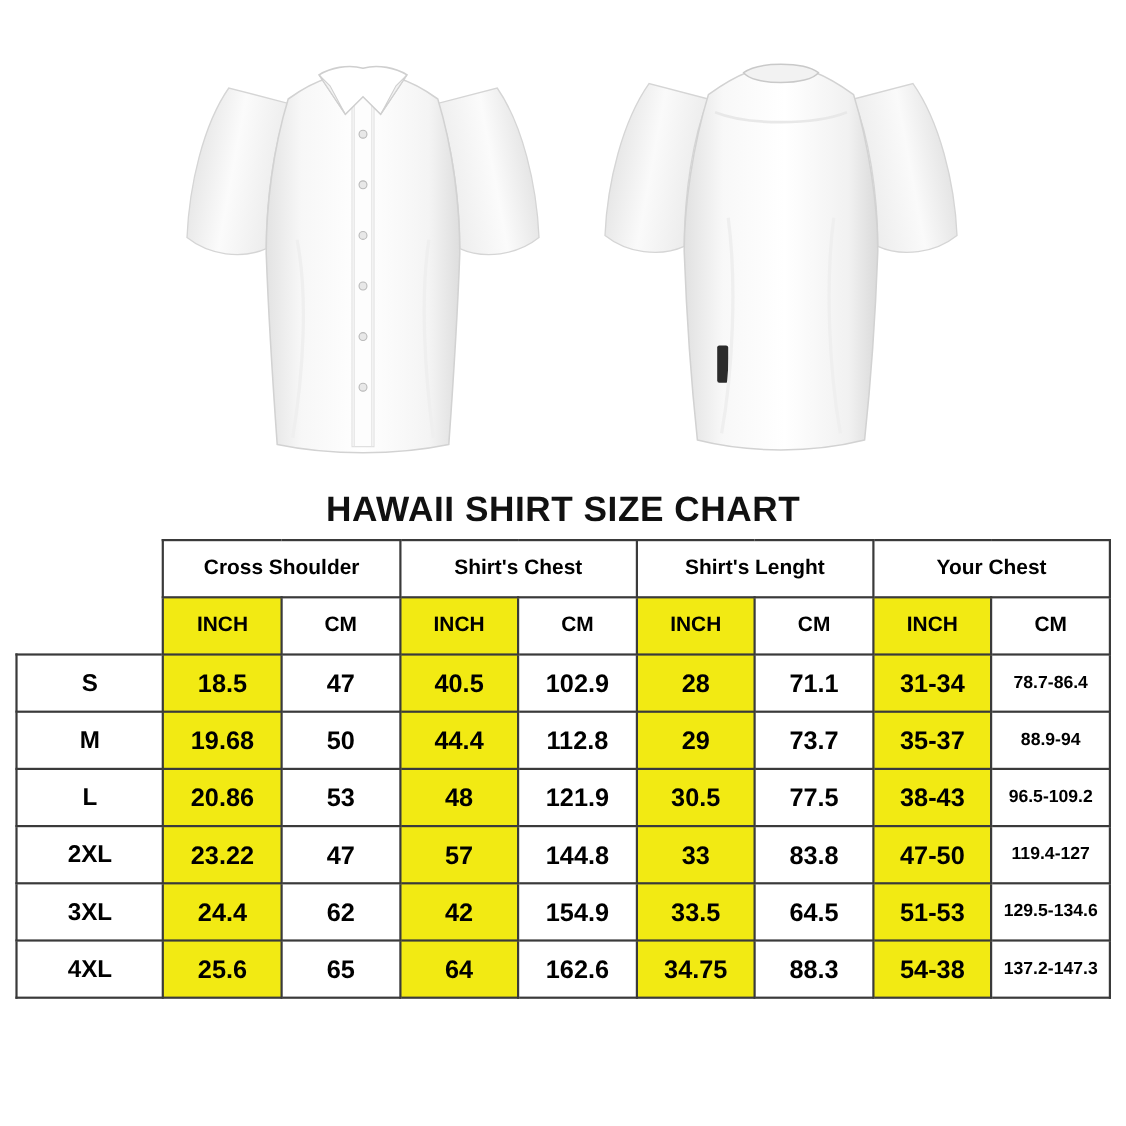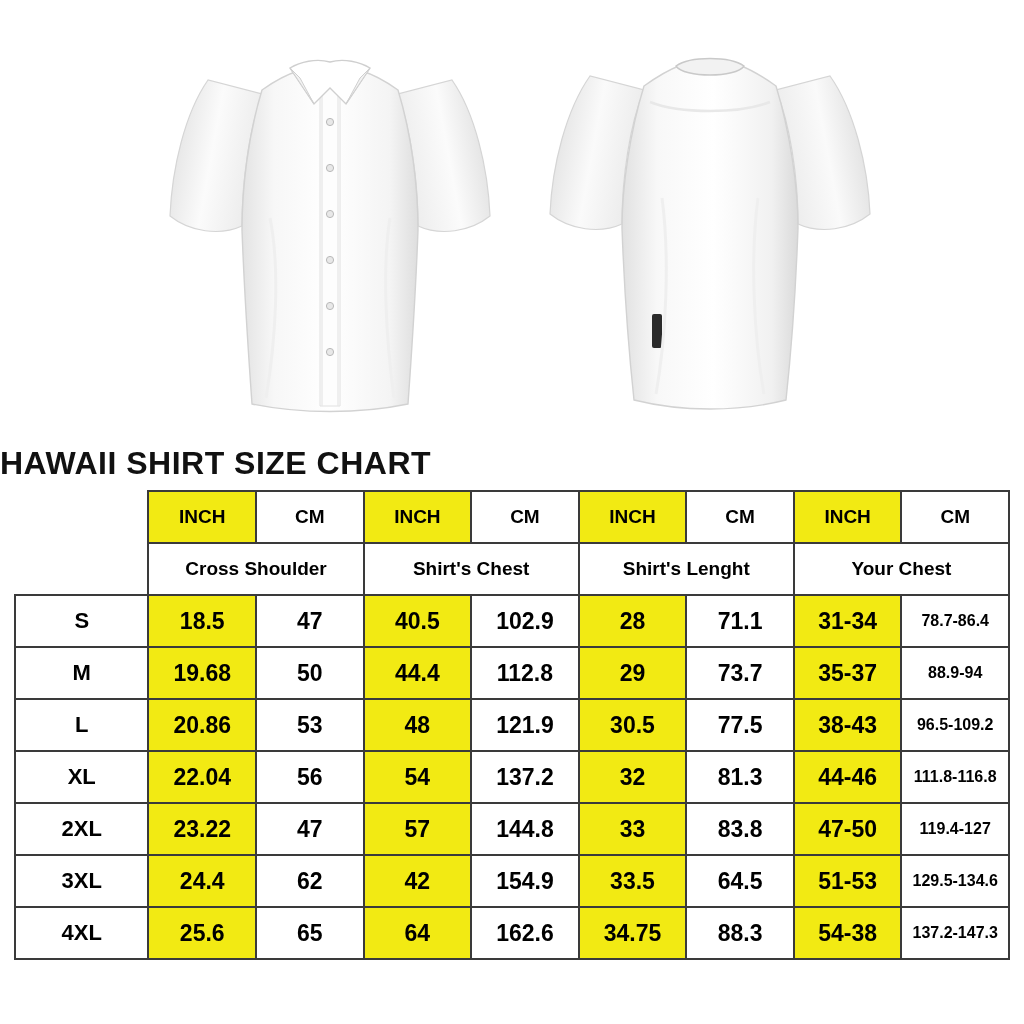--- a/index.html
+++ b/index.html
@@ -30,20 +30,21 @@
   }
   .shirt {
     position: absolute;
     top: 18px;
   }
   .shirt-front { left: 150px; }
   .shirt-back  { left: 530px; }
 
   
   .chart-title {
+    text-align: center;
     font-size: 32px;
     font-weight: bold;
     letter-spacing: 0.5px;
     color: #111111;
     margin: 0;
     padding: 0 0 8px 0;
     font-family: "Liberation Sans", sans-serif;
   }
 
   
@@ -206,37 +207,37 @@
           <col class="col-unit">
         <col class="col-unit">
           <col class="col-unit">
         <col class="col-unit">
           <col class="col-unit">
         <col class="col-unit">
           <col class="col-unit-sm">
       </colgroup>
       <thead>
         <tr>
+          <th class="blank"></th>
+          <th class="group-head" colspan="2">Cross Shoulder</th>
+          <th class="group-head" colspan="2">Shirt's Chest</th>
+          <th class="group-head" colspan="2">Shirt's Lenght</th>
+          <th class="group-head" colspan="2">Your Chest</th>
+        </tr>
+        <tr>
           <td class="blank"></td>
           <td class="unit-head hl">INCH</td>
           <td class="unit-head">CM</td>
           <td class="unit-head hl">INCH</td>
           <td class="unit-head">CM</td>
           <td class="unit-head hl">INCH</td>
           <td class="unit-head">CM</td>
           <td class="unit-head hl">INCH</td>
           <td class="unit-head">CM</td>
         </tr>
-        <tr>
-          <th class="blank"></th>
-          <th class="group-head" colspan="2">Cross Shoulder</th>
-          <th class="group-head" colspan="2">Shirt's Chest</th>
-          <th class="group-head" colspan="2">Shirt's Lenght</th>
-          <th class="group-head" colspan="2">Your Chest</th>
-        </tr>
       </thead>
       <tbody>
         <tr>
           <td class="size-label">S</td>
           <td class="val hl">18.5</td>
           <td class="val">47</td>
           <td class="val hl">40.5</td>
           <td class="val">102.9</td>
           <td class="val hl">28</td>
           <td class="val">71.1</td>
@@ -259,31 +260,20 @@
           <td class="val hl">20.86</td>
           <td class="val">53</td>
           <td class="val hl">48</td>
           <td class="val">121.9</td>
           <td class="val hl">30.5</td>
           <td class="val">77.5</td>
           <td class="val hl">38-43</td>
           <td class="val-sm">96.5-109.2</td>
         </tr>
         <tr>
-          <td class="size-label">XL</td>
-          <td class="val hl">22.04</td>
-          <td class="val">56</td>
-          <td class="val hl">54</td>
-          <td class="val">137.2</td>
-          <td class="val hl">32</td>
-          <td class="val">81.3</td>
-          <td class="val hl">44-46</td>
-          <td class="val-sm">111.8-116.8</td>
-        </tr>
-        <tr>
           <td class="size-label">2XL</td>
           <td class="val hl">23.22</td>
           <td class="val">47</td>
           <td class="val hl">57</td>
           <td class="val">144.8</td>
           <td class="val hl">33</td>
           <td class="val">83.8</td>
           <td class="val hl">47-50</td>
           <td class="val-sm">119.4-127</td>
         </tr>

